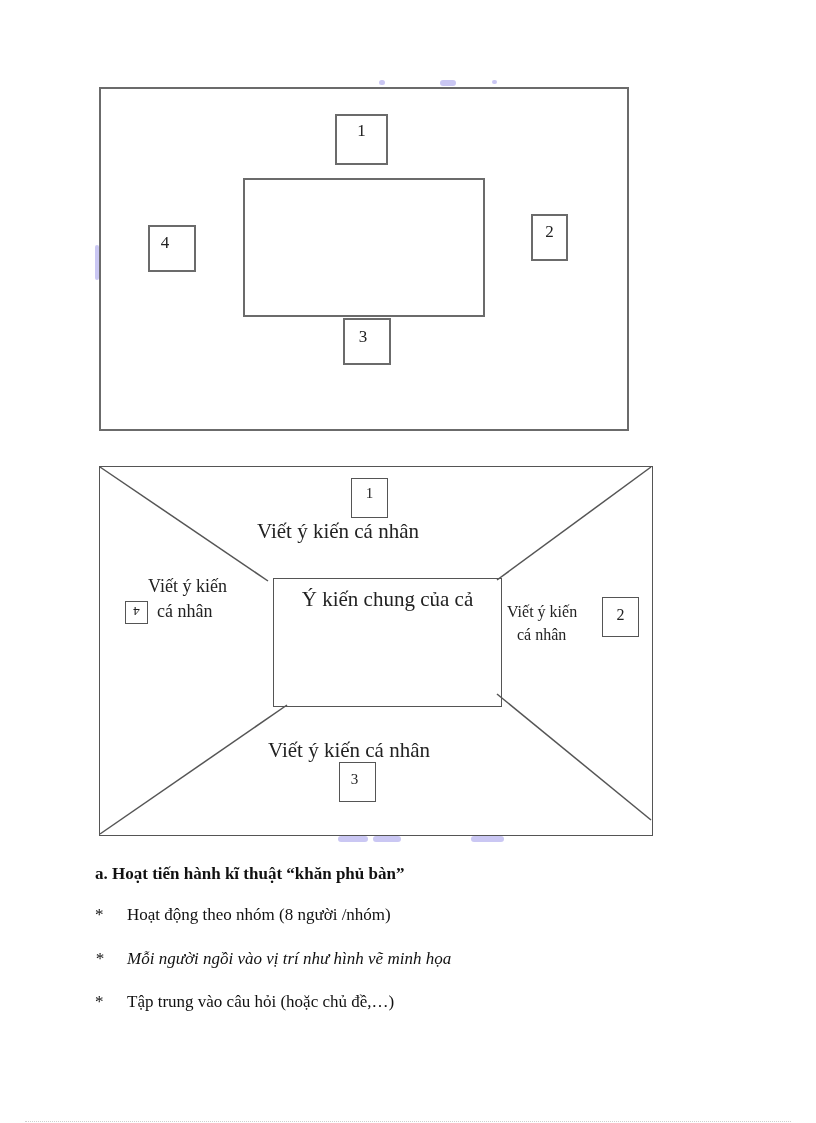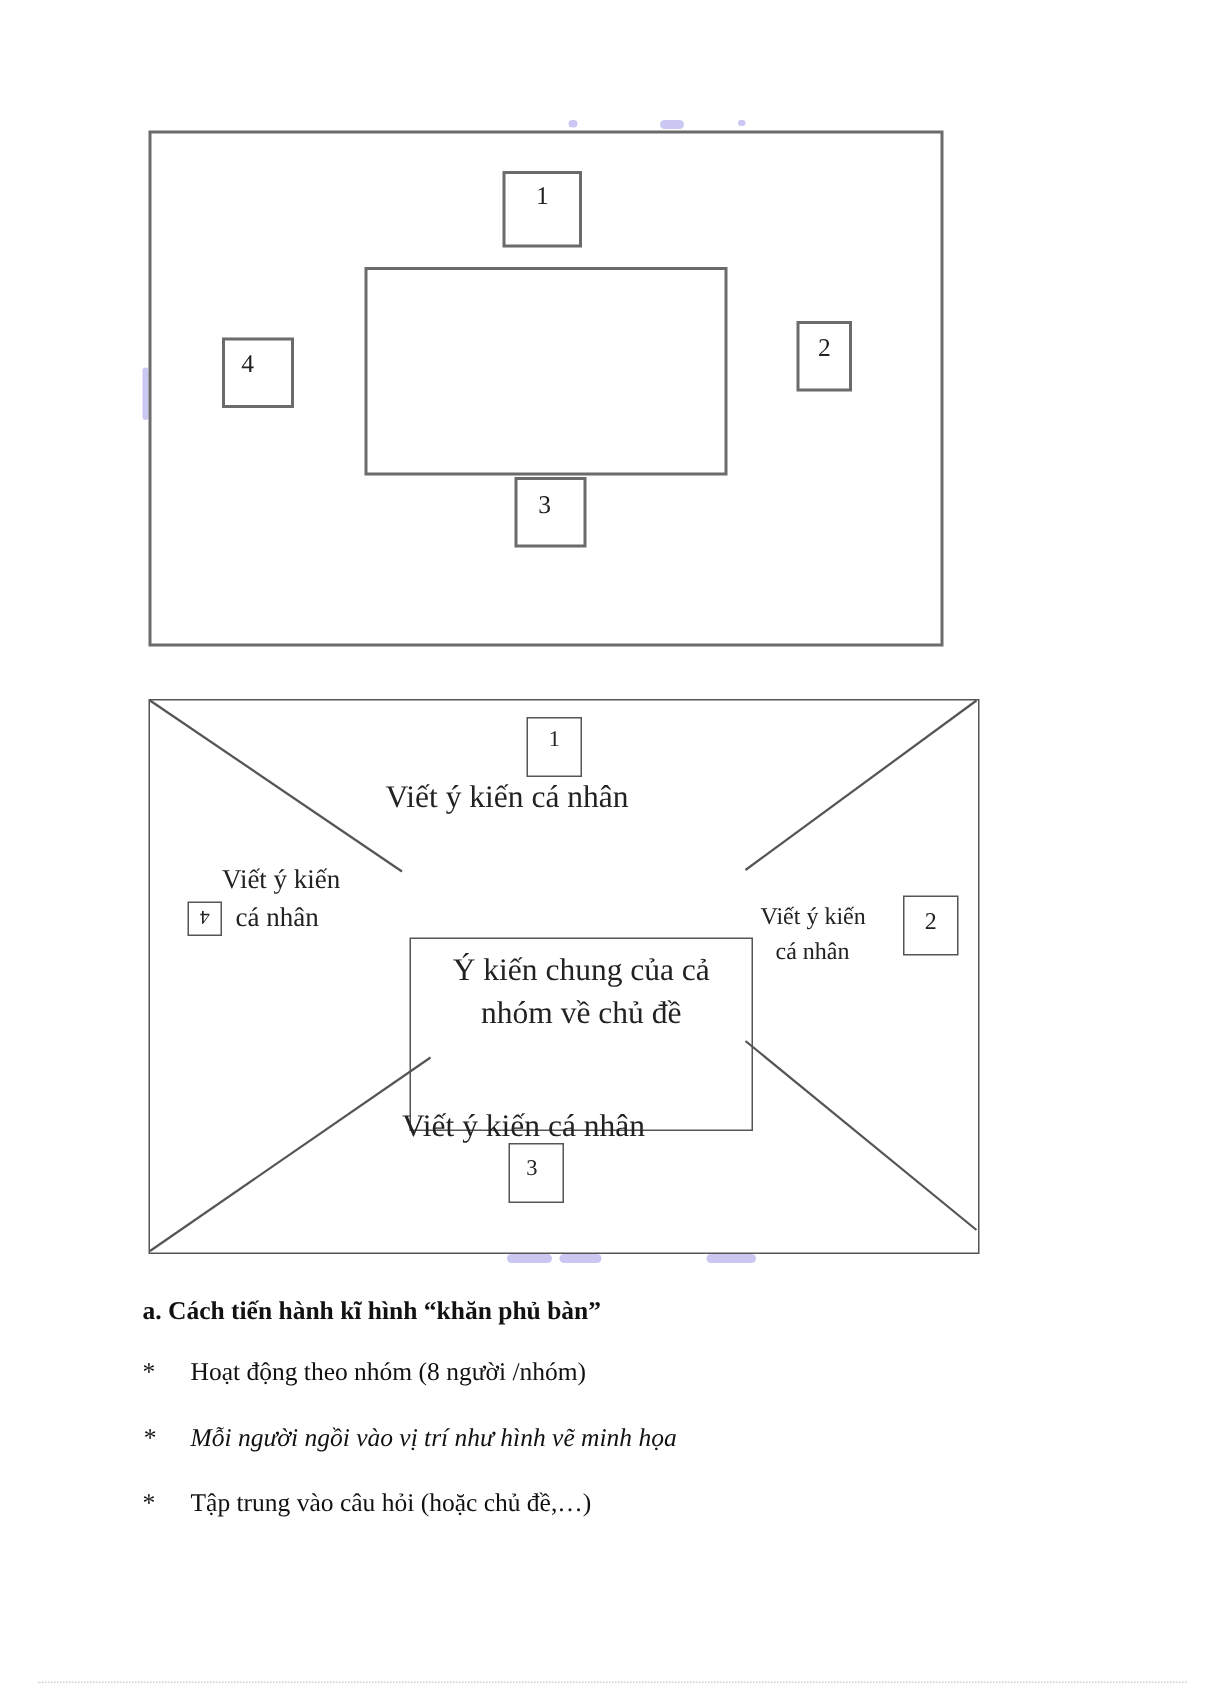--- a/index.html
+++ b/index.html
@@ -53,23 +53,22 @@
   <div class="wm" style="left:471px;top:836px;width:33px;height:6px;"></div>
 
   <svg class="lines" width="816" height="1123">
     <line x1="100" y1="467" x2="268" y2="581" stroke="#555" stroke-width="1.5"></line>
     <line x1="651" y1="467" x2="497" y2="580" stroke="#555" stroke-width="1.5"></line>
     <line x1="100" y1="834" x2="287" y2="705" stroke="#555" stroke-width="1.5"></line>
     <line x1="651" y1="820" x2="497" y2="694" stroke="#555" stroke-width="1.5"></line>
   </svg>
 
   <div class="box thin" style="left:99px;top:466px;width:554px;height:370px;"></div>
-  <div class="box thin" style="left:273px;top:578px;width:229px;height:129px;margin-top:47px;">
+  <div class="box thin" style="left:273px;top:578px;width:229px;height:129px;">
     <div class="lbl" style="left:0;right:0;top:8px;text-align:center;font-size:21px;">Ý kiến chung của cả</div>
-    <div class="lbl" style="left:0;right:0;top:37px;text-align:center;font-size:21px;">nhóm về chủ đề</div>
   </div>
 
   <div class="box thin" style="left:351px;top:478px;width:37px;height:40px;">
     <span class="num" style="left:0;right:0;top:6px;font-size:15px;">1</span>
   </div>
   <div class="lbl" style="left:257px;top:519px;font-size:21px;">Viết ý kiến cá nhân</div>
 
   <div class="lbl" style="left:148px;top:576px;font-size:18px;">Viết ý kiến</div>
   <div class="box thin" style="left:125px;top:601px;width:23px;height:23px;">
     <span class="num" style="left:0;right:0;top:1px;font-size:13px;transform:rotate(180deg);">4</span>
@@ -82,21 +81,21 @@
     <span class="num" style="left:0;right:0;top:8px;font-size:16px;">2</span>
   </div>
 
   <div class="lbl" style="left:268px;top:738px;font-size:21px;">Viết ý kiến cá nhân</div>
   <div class="box thin" style="left:339px;top:762px;width:37px;height:40px;">
     <span class="num" style="left:0;right:6px;top:8px;font-size:15px;">3</span>
   </div>
 </div>
 
 <div>
-  <div class="abs heading" style="left:95px;top:864px;">a. Cách tiến hành kĩ hình “khăn phủ bàn”</div>
+  <div class="abs heading" style="left:95px;top:864px;">a. Hoạt tiến hành kĩ thuật “khăn phủ bàn”</div>
 
   <div class="bullet-row" style="top:905px;">
     <span class="star">*</span><span>Hoạt động theo nhóm (8 người /nhóm)</span>
   </div>
   <div class="bullet-row" style="top:949px;font-style:italic;">
     <span class="star">*</span><span>Mỗi người ngồi vào vị trí như hình vẽ minh họa</span>
   </div>
   <div class="bullet-row" style="top:992px;">
     <span class="star">*</span><span>Tập trung vào câu hỏi (hoặc chủ đề,…)</span>
   </div>

